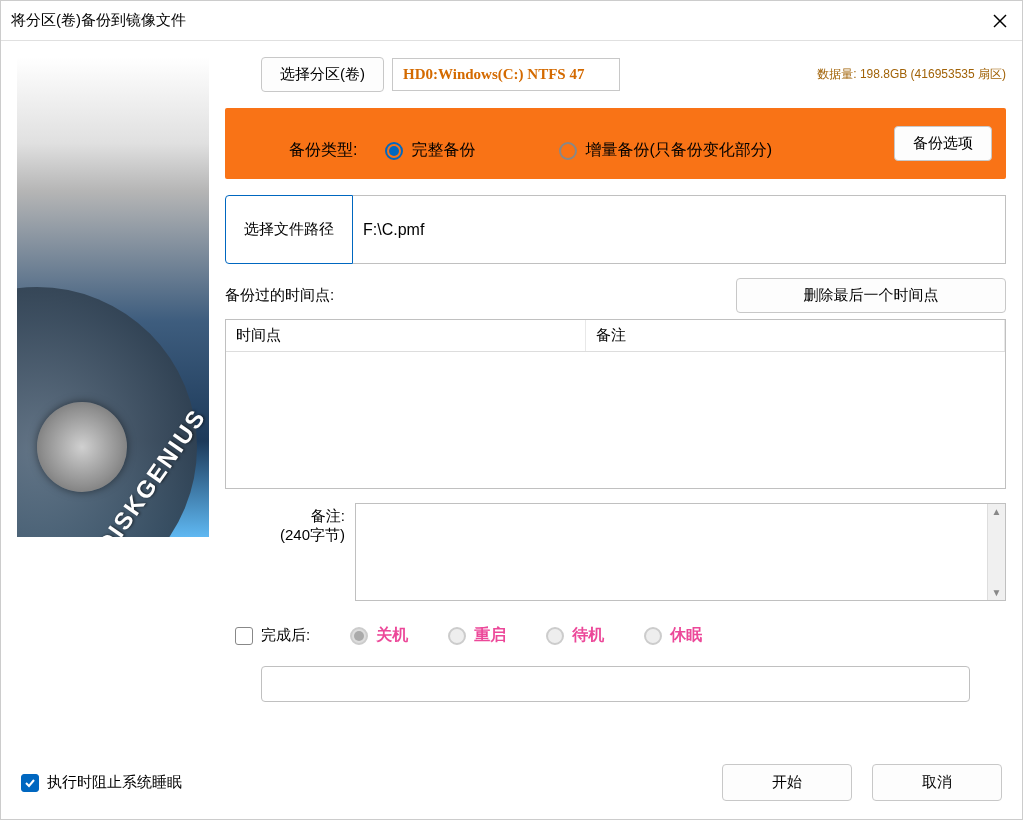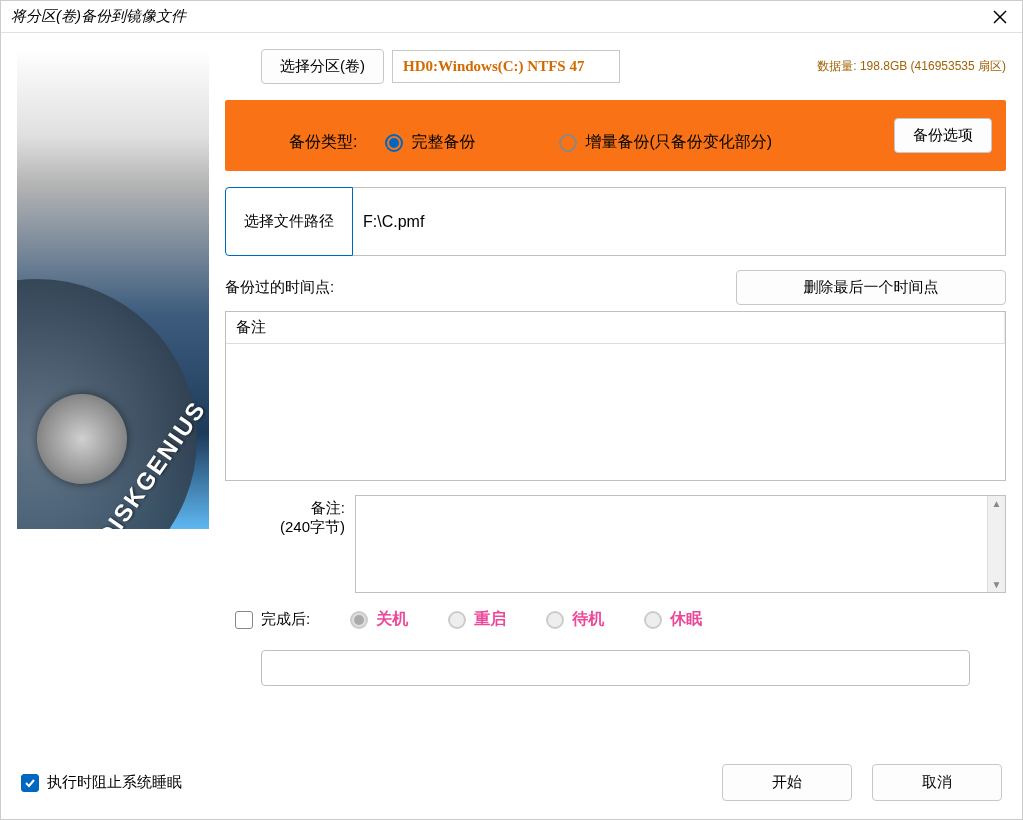--- a/index.html
+++ b/index.html
@@ -17,27 +17,26 @@
     }
     .window {
       width: 1023px;
       height: 820px;
       background: #ffffff;
       display: flex;
       flex-direction: column;
       border: 1px solid #ccc;
     }
     .titlebar {
-      height: 32px;
+      height: 40px;
       display: flex;
       align-items: center;
       justify-content: space-between;
       padding: 0 10px;
       border-bottom: 1px solid #e0e0e0;
-      font-style: italic;
     }
     .titlebar-text {
       font-size: 15px;
       color: #000;
     }
     .close-btn {
       width: 24px;
       height: 24px;
       display: flex;
       align-items: center;
@@ -219,21 +218,21 @@
     .th {
       padding: 6px 10px;
       font-size: 15px;
       border-right: 1px solid #e8e8e8;
     }
     .th1 { width: 360px; }
     .th2 { flex: 1; }
     .remark-row {
       display: flex;
       gap: 10px;
-      margin-bottom: 16px;
+      margin-bottom: 24px;
     }
     .remark-label {
       text-align: right;
       width: 120px;
       font-size: 15px;
       padding-top: 4px;
     }
     .remark-textarea {
       flex: 1;
       height: 96px;
@@ -395,20 +394,21 @@
         <input class="file-path-input" type="text" value="F:\C.pmf" style="">
       </div>
 
       <div class="history-label-row">
         <span class="history-label">备份过的时间点:</span>
         <button class="btn delete-btn">删除最后一个时间点</button>
       </div>
 
       <div class="history-table">
         <div class="table-header">
+          <div class="th th1">时间点</div>
           <div class="th th2">备注</div>
         </div>
       </div>
 
       <div class="remark-row">
         <div class="remark-label">
           <div>备注:</div>
           <div>(240字节)</div>
         </div>
         <div class="textarea-wrap">

